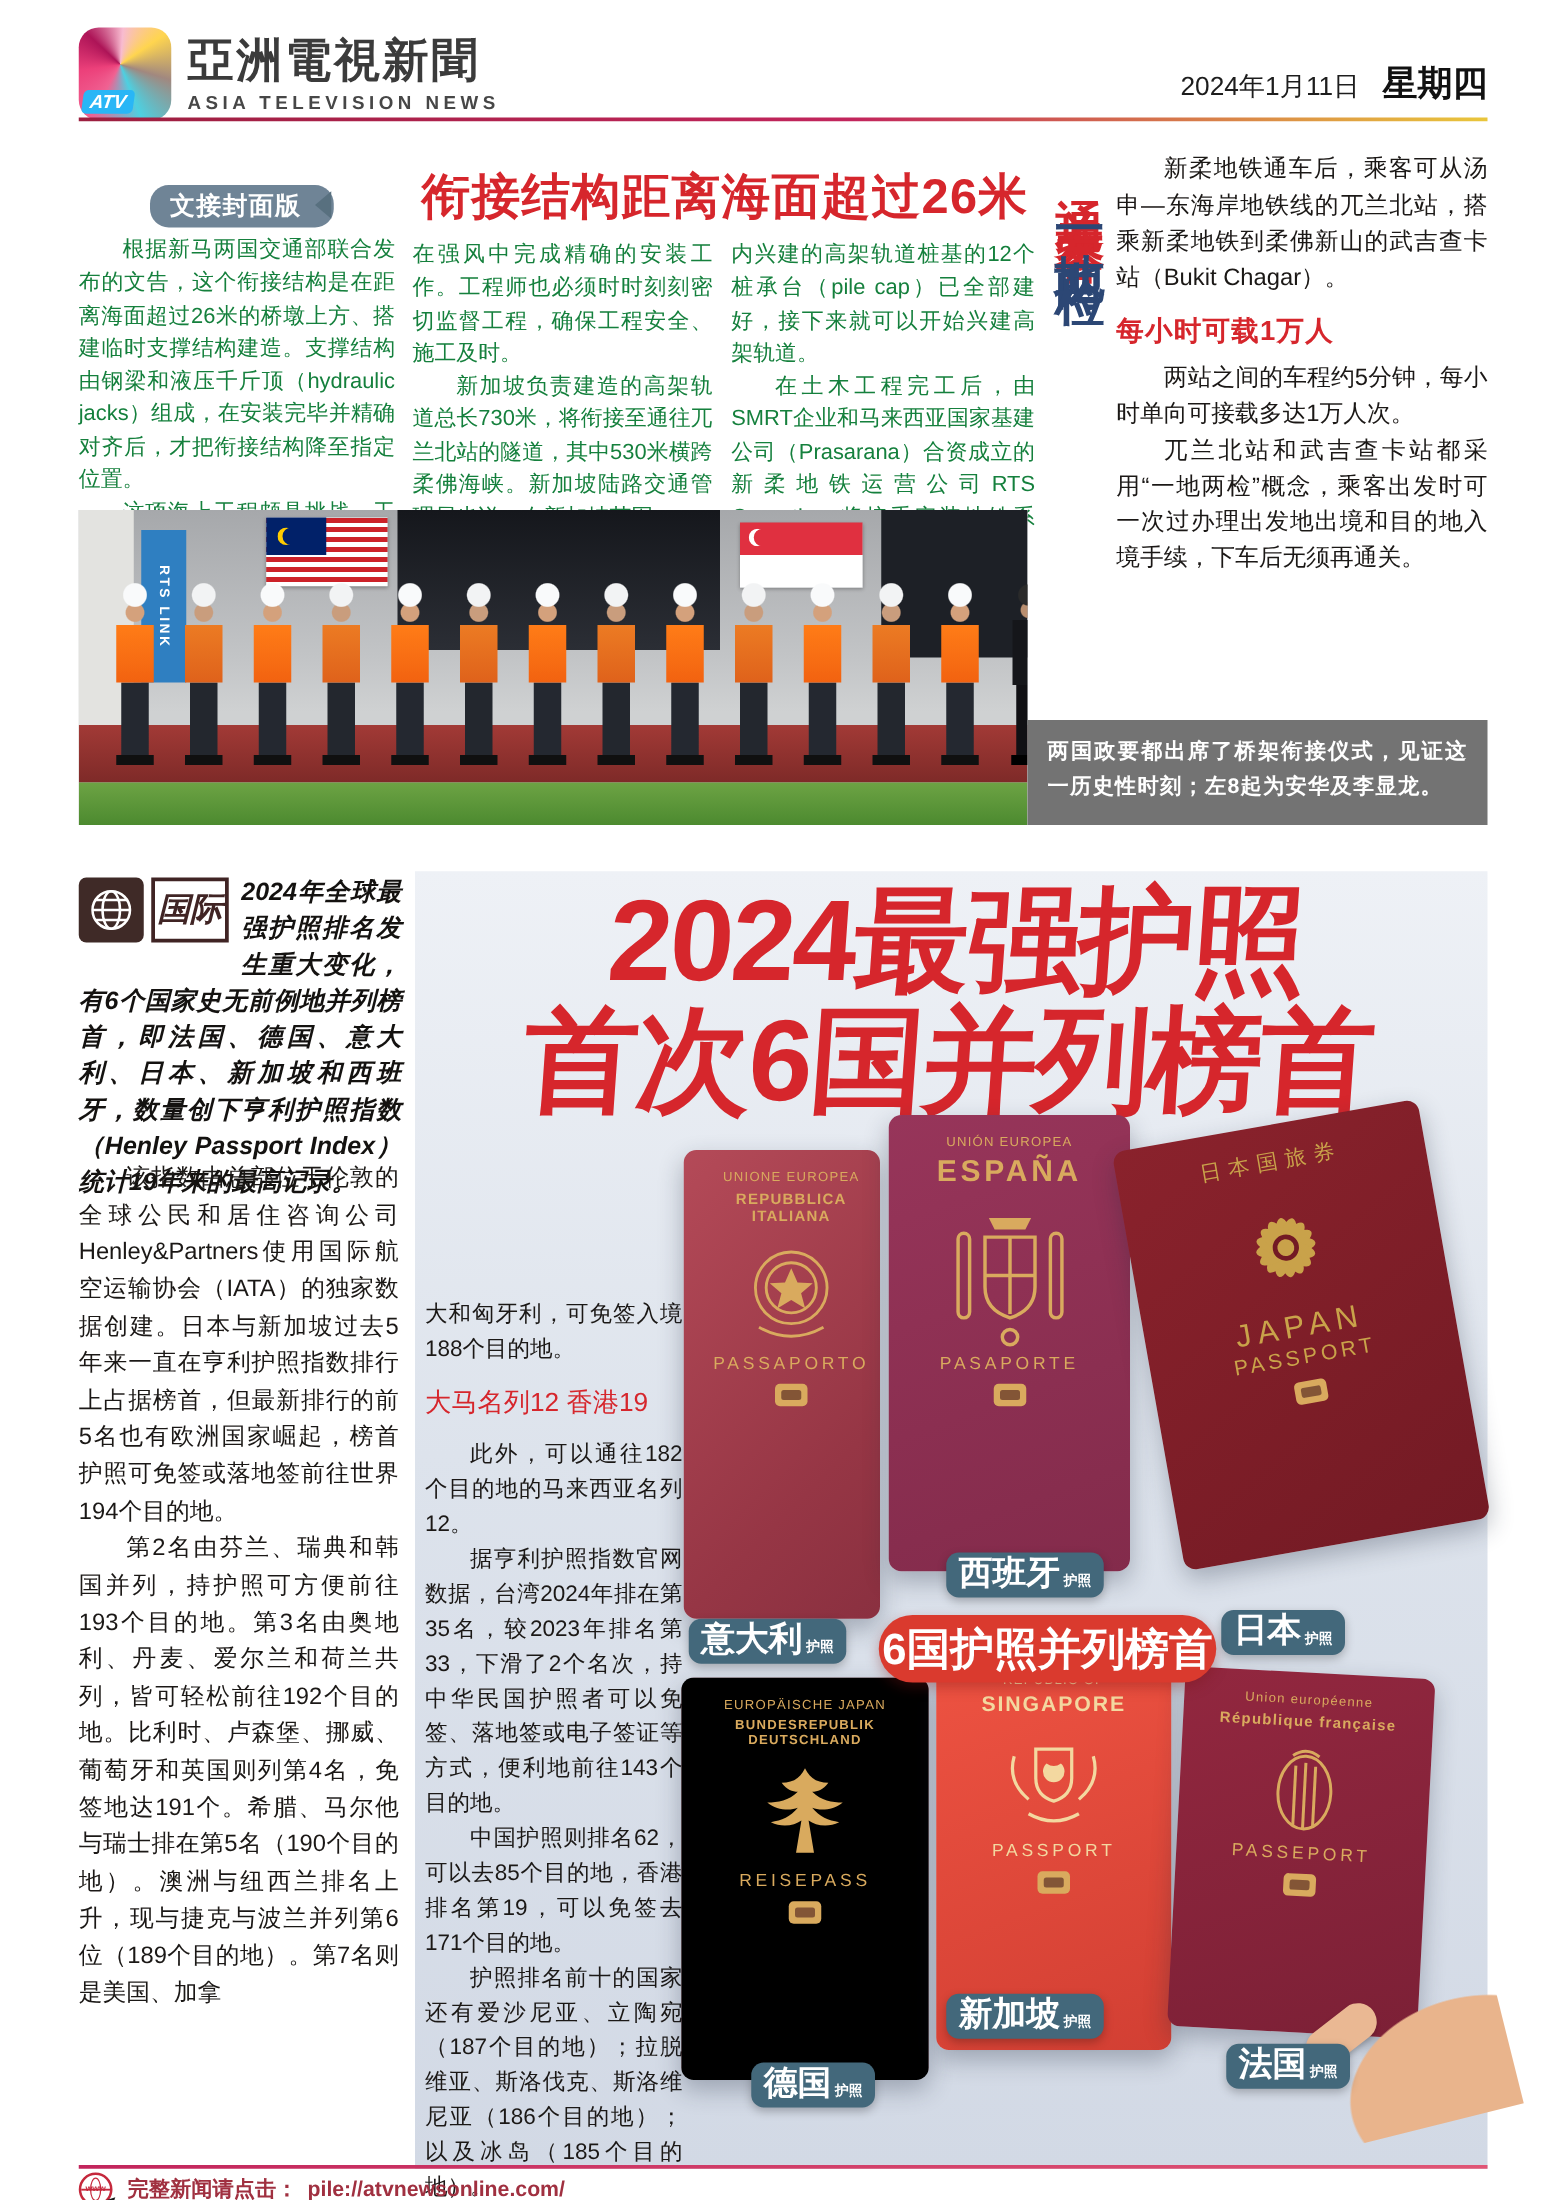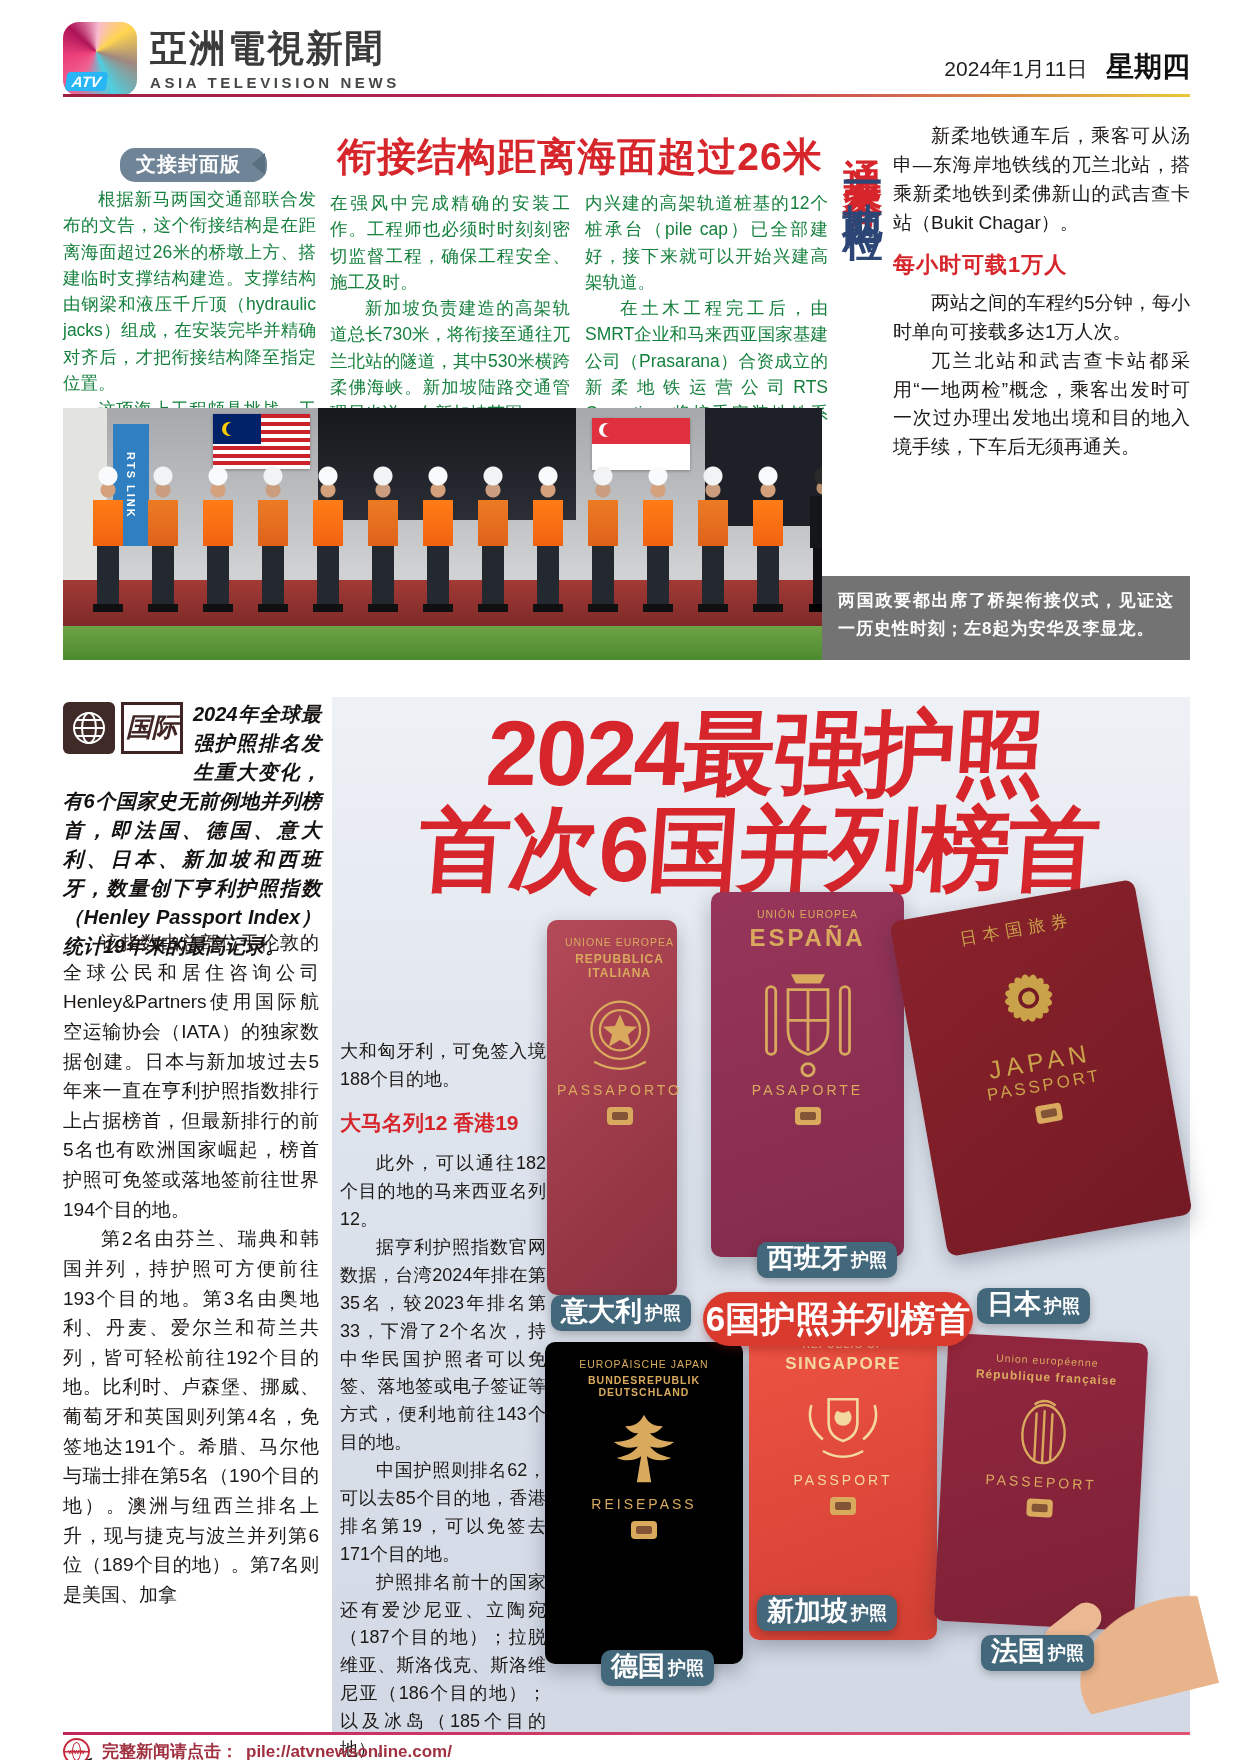--- a/index.html
+++ b/index.html
@@ -96,33 +96,33 @@
   .tag-frame{position:absolute;left:58px;top:2px;width:56px;height:46px;border:3px solid #402424;
     display:flex;align-items:center;justify-content:center;font-size:26px;font-weight:900;color:#402424;}
   .a2c1{left:63px;top:928px;width:256px;font-size:19px;line-height:1.56;text-align:justify;}
   .a2c1 p{margin:0 0 0 0;}
   .a2head{left:340px;top:706px;width:844px;text-align:center;color:#d6262c;font-weight:900;
     transform:skewX(-4deg);line-height:1.04;letter-spacing:-2px;}
   .a2head .l1{font-size:92px;}
   .a2head .l2{font-size:92px;}
   .a2c2{left:340px;top:1038px;width:206px;font-size:18px;line-height:1.55;text-align:justify;}
   .a2c2 p{margin:0;}
-  .c2sub{color:#d6262c;font-size:21px;font-weight:700;margin:13px 0 11px 0;white-space:nowrap;}
+  .c2sub{color:#d6262c;font-size:21px;font-weight:400;margin:13px 0 11px 0;white-space:nowrap;}
 
   
   .collage{left:545px;top:890px;width:648px;height:845px;}
   .pp{position:absolute;border-radius:10px;box-shadow:0 8px 20px rgba(30,40,60,.3);
     display:flex;flex-direction:column;align-items:center;text-align:center;color:#d9aa5e;box-sizing:border-box;}
   .pp .s1{font-size:10.5px;letter-spacing:1px;margin-top:16px;}
   .pp .s2{font-size:12px;font-weight:700;letter-spacing:1px;margin-top:4px;}
   .pp .word{letter-spacing:3px;font-size:14px;}
   .chip{width:26px;height:18px;margin:9px auto 0;border-radius:4px;background:#d9aa5e;position:relative;}
   .chip::after{content:"";position:absolute;left:5px;top:5px;right:5px;bottom:5px;border-radius:2px;
     background:rgba(60,14,22,.55);}
-  .pp-it{left:2px;top:30px;width:130px;height:375px;
+  .pp-it{left:2px;top:30px;width:157px;height:375px;
     background:linear-gradient(135deg,#b44a58 0%,#963645 70%,#8a3040 100%);padding-left:15px;}
   .pp-es{left:166px;top:2px;width:193px;height:365px;
     background:linear-gradient(160deg,#97355a 0%,#832b4b 100%);}
   .pp-es .esname{font-size:24px;font-weight:700;letter-spacing:3px;margin-top:4px;}
   .pp-jp{left:372px;top:8px;width:248px;height:340px;transform:rotate(-10deg);
     background:linear-gradient(150deg,#8a222c 0%,#731a24 100%);color:#c9a24a;}
   .pp-jp .jtop{font-size:17px;letter-spacing:6px;margin-top:18px;}
   .pp-jp .word{font-size:17px;}
   .pp-jp .big{font-size:25px;letter-spacing:5px;margin-top:2px;}
   .pp-de{left:0px;top:452px;width:198px;height:322px;
@@ -130,21 +130,21 @@
   .pp-de .s2{font-size:10.5px;width:150px;}
   .pp-sg{left:204px;top:432px;width:188px;height:318px;
     background:linear-gradient(160deg,#ee5342 0%,#d23f33 100%);color:#f3d8a0;}
   .pp-sg .s2{font-size:17px;letter-spacing:1.5px;}
   .pp-fr{left:396px;top:448px;width:200px;height:288px;transform:rotate(3deg);
     background:linear-gradient(160deg,#92273f 0%,#7c2036 100%);}
   .emb{margin-top:10px;}
   .lab{position:absolute;background:#43687b;color:#fff;border-radius:10px;padding:2px 10px 4px 10px;
     display:inline-flex;align-items:flex-end;white-space:nowrap;box-shadow:0 3px 8px rgba(0,0,0,.25);z-index:5;}
   .lab .b{font-size:27px;font-weight:900;line-height:1.1;}
-  .lab .s{font-size:18px;font-weight:700;margin-left:3px;padding-bottom:2px;}
+  .lab .s{font-size:11px;font-weight:700;margin-left:3px;padding-bottom:2px;}
   .lab-it{left:6px;top:405px;}
   .lab-es{left:212px;top:352px;}
   .lab-jp{left:432px;top:398px;}
   .lab-de{left:56px;top:760px;}
   .lab-sg{left:212px;top:705px;}
   .lab-fr{left:436px;top:745px;}
   .banner6{position:absolute;left:158px;top:402px;width:270px;height:54px;background:#da3a2e;color:#fff;
     border-radius:27px;display:flex;align-items:center;justify-content:center;font-size:35px;font-weight:900;
     z-index:6;box-shadow:0 4px 10px rgba(120,20,20,.35);letter-spacing:0px;}
   .hand{position:absolute;right:-14px;bottom:30px;width:170px;height:120px;z-index:4;

